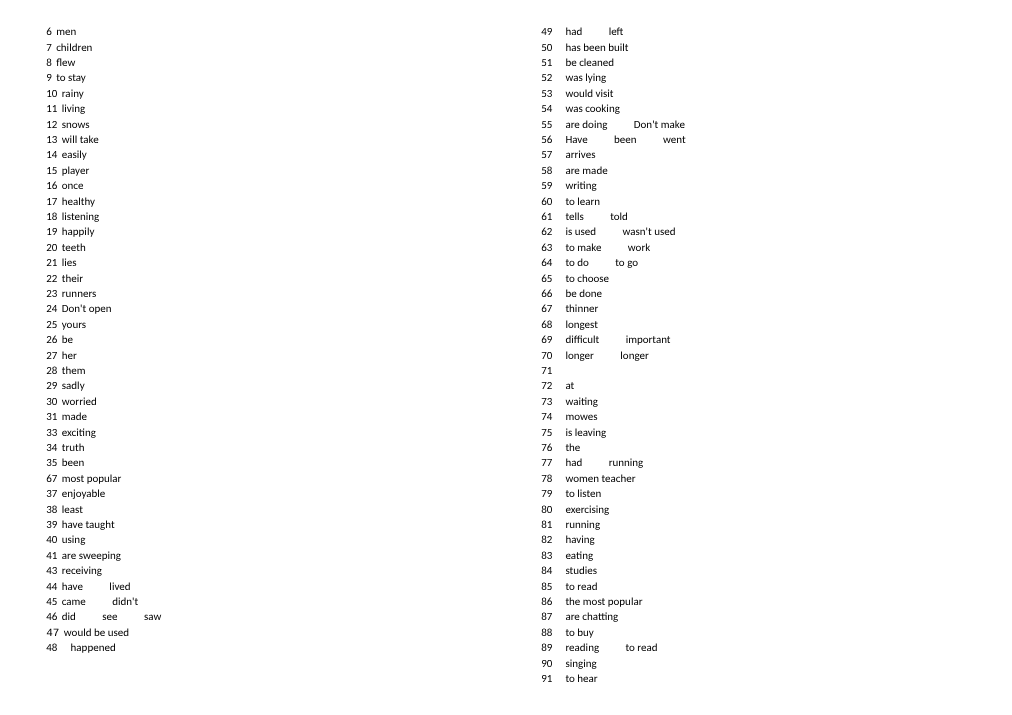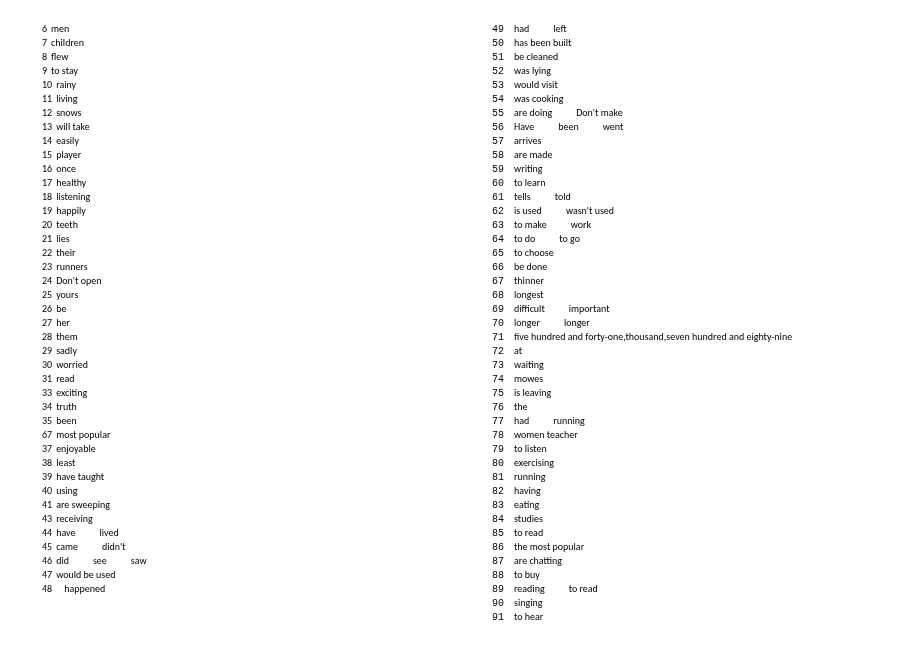--- a/index.html
+++ b/index.html
@@ -39,21 +39,21 @@
     flex-direction: row;
     align-items: baseline;
     line-height: 14px;
     height: 14px;
     white-space: nowrap;
   }
   .num {
     display: inline-block;
   }
   .col-left .num { margin-right: 4px; }
-  .col-right .num { width: 22px; font-family: Liberation Mono, monospace; }
+  .col-right .num { width: 22px; }
   .ans { display: inline-block; }
   .gap { display: inline-block; width: 24px; }
 </style>
 </head>
 <body>
 
 <div class="page">
   <div class="columns">
     <div class="col col-left" id="col-left">
         <div class="row">
@@ -151,21 +151,21 @@
         <div class="row">
           <span class="num">29</span>
           <span class="ans">sadly</span>
         </div>
         <div class="row">
           <span class="num">30</span>
           <span class="ans">worried</span>
         </div>
         <div class="row">
           <span class="num">31</span>
-          <span class="ans">read</span>
+          <span class="ans">made</span>
         </div>
         <div class="row">
           <span class="num">33</span>
           <span class="ans">exciting</span>
         </div>
         <div class="row">
           <span class="num">34</span>
           <span class="ans">truth</span>
         </div>
         <div class="row">
@@ -214,21 +214,21 @@
         </div>
         <div class="row">
           <span class="num">46</span>
           <span class="ans">did</span>
           <span class="gap"></span>
           <span class="ans">see</span>
           <span class="gap"></span>
           <span class="ans">saw</span>
         </div>
         <div class="row">
-          <span class="num" style="">47</span>
+          <span class="num" style=" font-family: Liberation Mono, monospace;">47</span>
           <span class="ans">would be used</span>
         </div>
         <div class="row">
           <span class="num" style="margin-right: 12px;">48</span>
           <span class="ans">happened</span>
         </div>
       </div>
     <div class="col col-right" id="col-right">
         <div class="row">
           <span class="num">49</span>
@@ -333,21 +333,20 @@
           <span class="ans">important</span>
         </div>
         <div class="row">
           <span class="num">70</span>
           <span class="ans">longer</span>
           <span class="gap"></span>
           <span class="ans">longer</span>
         </div>
         <div class="row">
           <span class="num">71</span>
-          <span class="ans">five hundred and forty-one,thousand,seven hundred and eighty-nine</span>
         </div>
         <div class="row">
           <span class="num">72</span>
           <span class="ans">at</span>
         </div>
         <div class="row">
           <span class="num">73</span>
           <span class="ans">waiting</span>
         </div>
         <div class="row">

